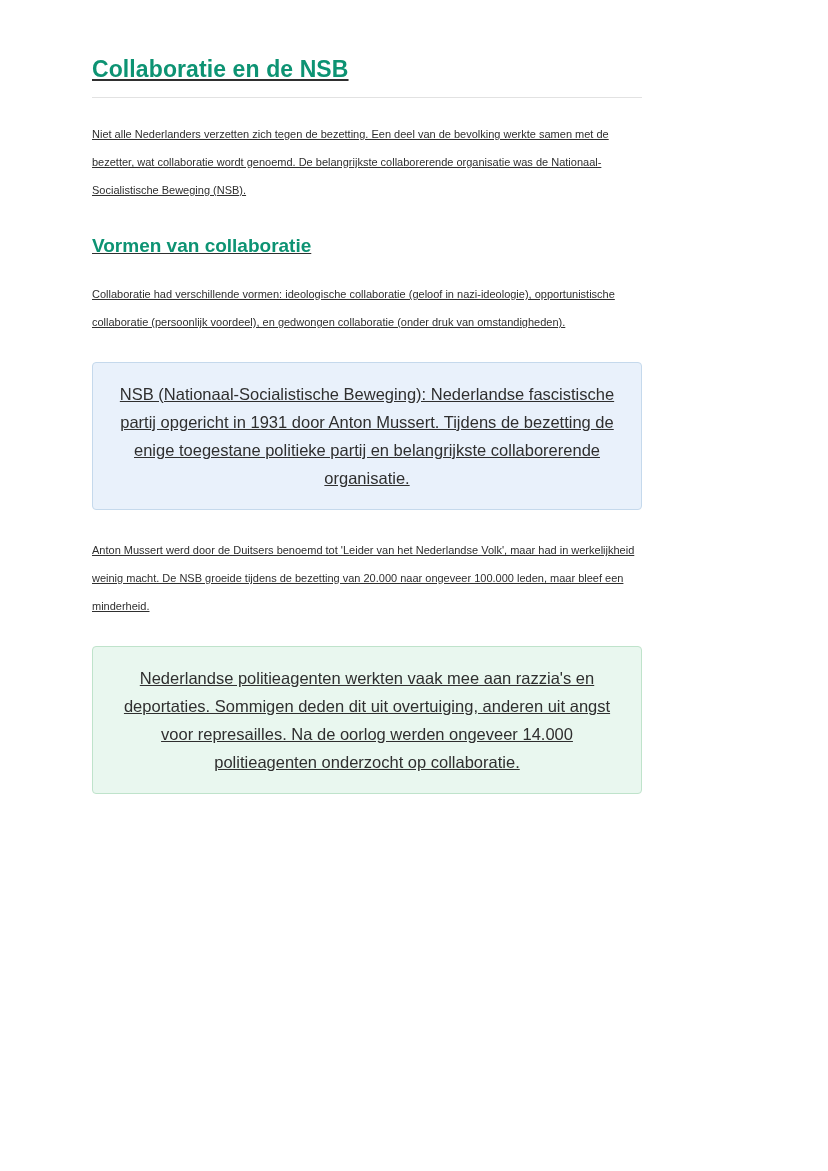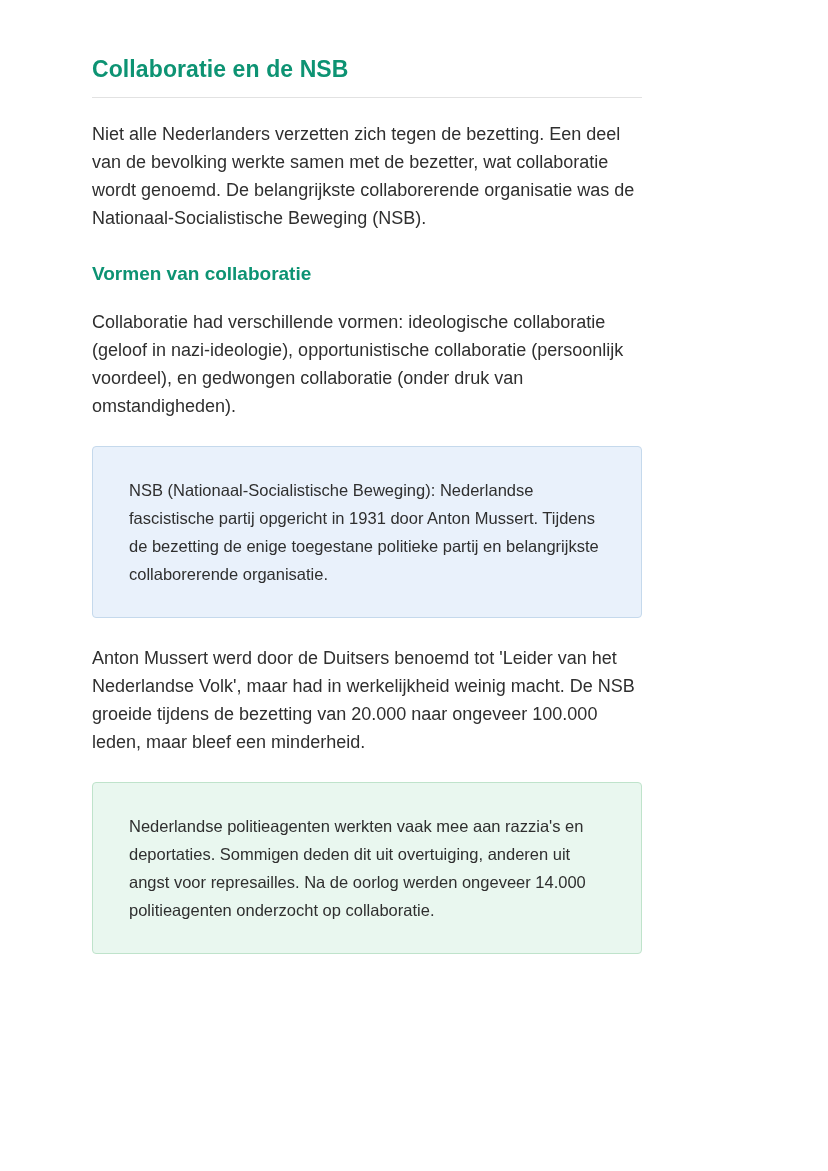--- a/index.html
+++ b/index.html
@@ -24,63 +24,65 @@
     width: 828px;
     min-height: 1171px;
     font-family: "Liberation Sans", "DejaVu Sans", sans-serif;
     color: var(--body-text);
   }
 
   .page {
     width: 734px;
     min-height: 1171px;
     padding: 55px 92px 92px 92px;
+    text-decoration: underline;
   }
 
   h1.title {
     margin: 0 0 14px 0;
     font-size: 23px;
     line-height: 28px;
     font-weight: 700;
     color: var(--heading);
     letter-spacing: 0.1px;
   }
 
   hr.divider {
     border: none;
     border-top: 1px solid var(--divider);
     margin: 0;
   }
 
   p.body-text {
     margin: 22px 0;
-    font-size: 18px;
+    font-size: 11px;
     line-height: 28px;
     color: var(--body-text);
   }
 
   h2.section-heading {
     margin: 30px 0 16px 0;
     font-size: 19px;
     line-height: 24px;
     font-weight: 700;
     color: var(--heading);
   }
 
   .info-box {
     border-radius: 4px;
     padding: 17px 24px;
     margin: 26px 0;
   }
 
   .info-box p {
-    margin: 12px;
+    margin: 0;
     font-size: 16.5px;
     line-height: 28px;
     color: var(--body-text);
+    text-align: center;
   }
 
   .info-box.blue {
     background: var(--info-blue-bg);
     border: 1px solid var(--info-blue-border);
   }
 
   .info-box.green {
     background: var(--info-green-bg);
     border: 1px solid var(--info-green-border);

